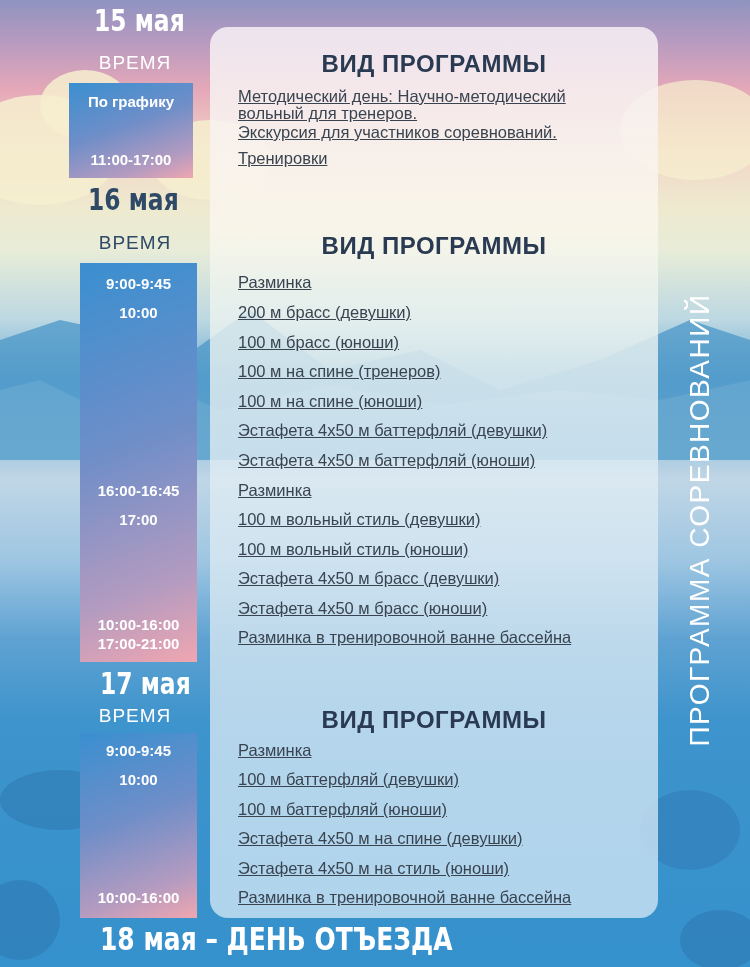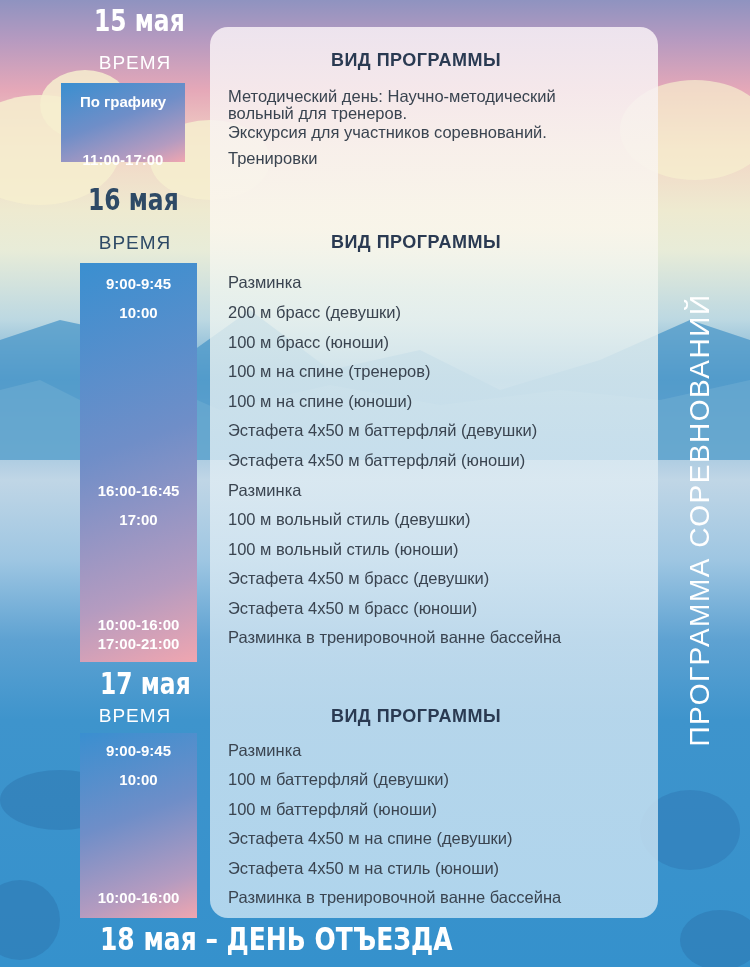--- a/index.html
+++ b/index.html
@@ -25,30 +25,30 @@
   }
   .date-title {
     position: absolute; font-family: "DejaVu Sans", sans-serif; font-weight: bold;
     letter-spacing: 0px; transform: scaleX(.78); transform-origin: left center;
     font-size: 30px; line-height: 34px; white-space: nowrap;
   }
   .time-header {
     position: absolute; font-size: 19px; letter-spacing: 1px; text-align: center; width: 130px;
   }
   .section-header {
-    position: absolute; left: 206px; width: 420px; text-align: center;
-    font-weight: bold; font-size: 18px; color: #2a3a52; letter-spacing: .5px;
+    position: absolute; left: 224px; width: 420px; text-align: center;
+    font-weight: bold; font-size: 24px; color: #2a3a52; letter-spacing: .5px;
   }
   .time-box {
     position: absolute; color: #fff; font-weight: bold; font-size: 15px;
     background: linear-gradient(160deg, #3a8fd0 0%, #6f8ec8 45%, #b49bc0 80%, #f0a6b0 100%);
   }
   .time-box .t { position: absolute; left: 0; width: 100%; text-align: center; }
   .events { position: absolute; left: 228px; }
-  .event { position: absolute; white-space: nowrap; font-size: 16.5px; color: #3a4450; left: 0; }
+  .event { position: absolute; white-space: nowrap; font-size: 16.5px; color: #3a4450; left: 10px; text-decoration: underline; }
   .vertical-title {
     position: absolute; left: 700px; top: 520px; color: #fff; font-size: 28px; letter-spacing: 1.5px;
     transform: translate(-50%, -50%) rotate(-90deg); white-space: nowrap;
   }
 </style>
 </head>
 <body>
 
 <div class="bg-layer">
   <div class="cloud" style="left:-40px;top:95px;width:160px;height:110px;"></div>
@@ -65,21 +65,21 @@
     <ellipse cx="20" cy="320" rx="40" ry="40" fill="#2b6ea8" opacity=".4"></ellipse>
     <ellipse cx="720" cy="340" rx="40" ry="30" fill="#2b6ea8" opacity=".4"></ellipse>
   </svg>
 </div>
 
 <div class="panel"></div>
 
 <div class="date-title" style="left:94px;top:4px;color:#ffffff">15 мая</div>
 <div class="time-header" style="left:70px;top:52px;color:#ffffff">ВРЕМЯ</div>
 <div class="section-header" style="top:50px">ВИД ПРОГРАММЫ</div>
-<div class="time-box" style="left:61px;top:83px;width:124px;height:79px">
+<div class="time-box" style="left:69px;top:83px;width:124px;height:95px">
   <div class="t" style="top:10px">По графику</div>
   <div class="t" style="top:68px">11:00-17:00</div>
 </div>
 <div class="events" style="top:0">
   <div class="event" style="top:87px">Методический день: Научно-методический</div>
   <div class="event" style="top:105px;line-height:16px">вольный для тренеров.</div>
   <div class="event" style="top:123px">Экскурсия для участников соревнований.</div>
   <div class="event" style="top:149px">Тренировки</div>
 </div>
 

